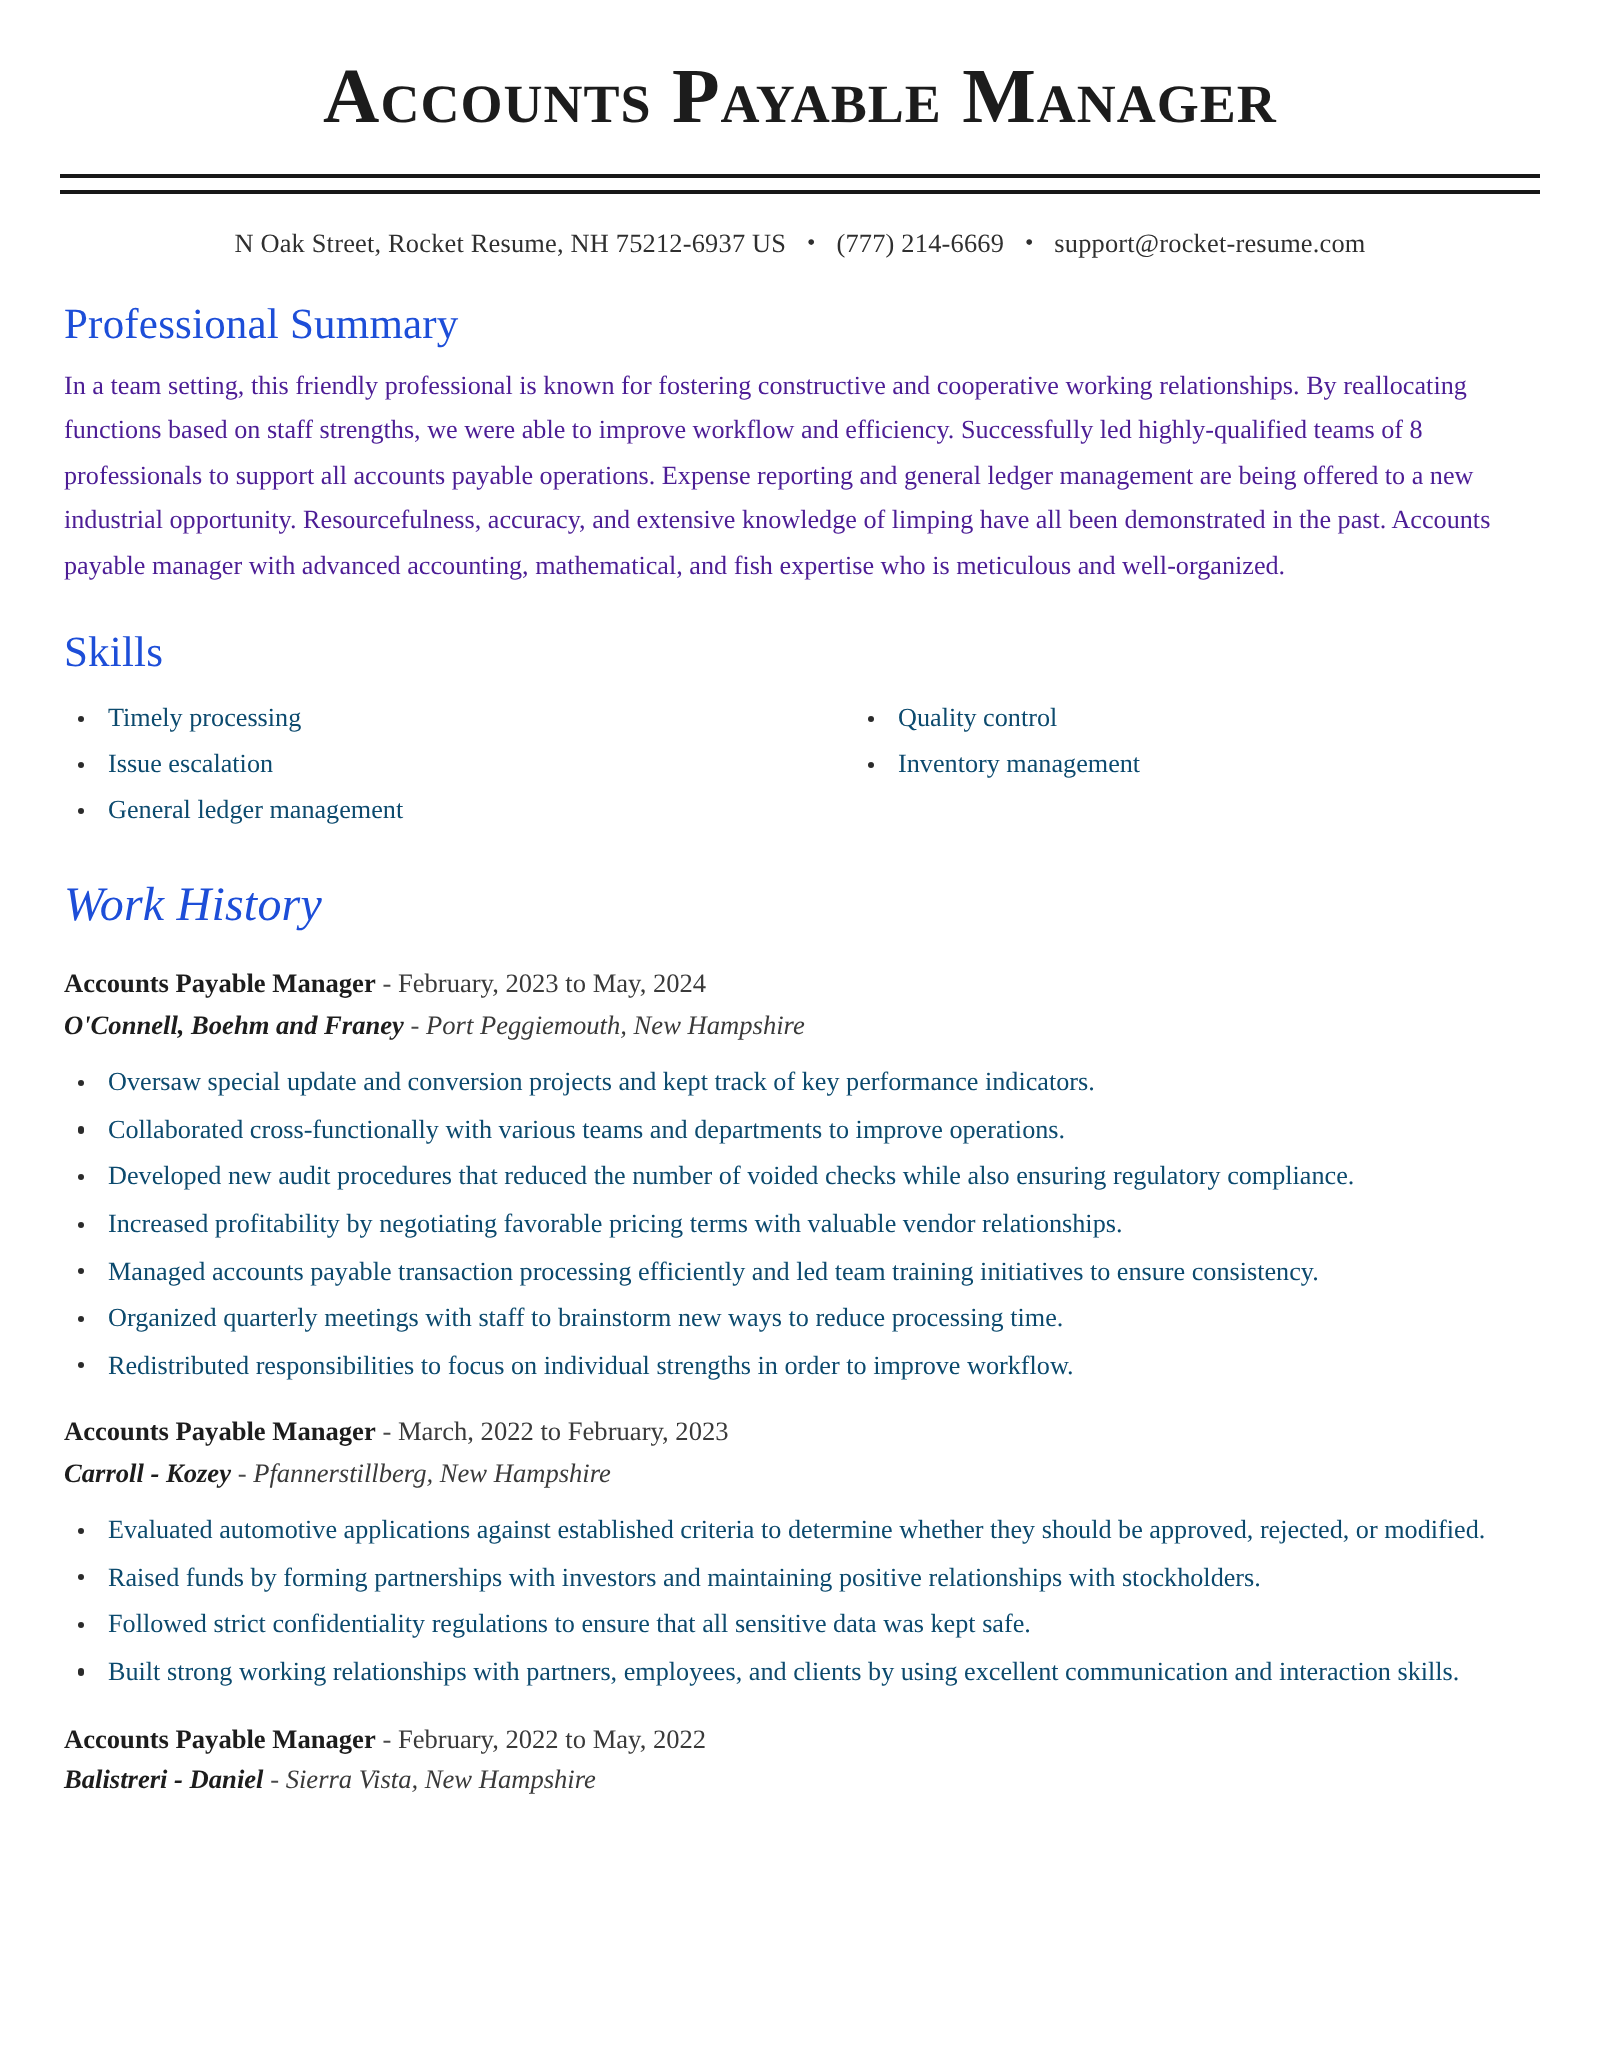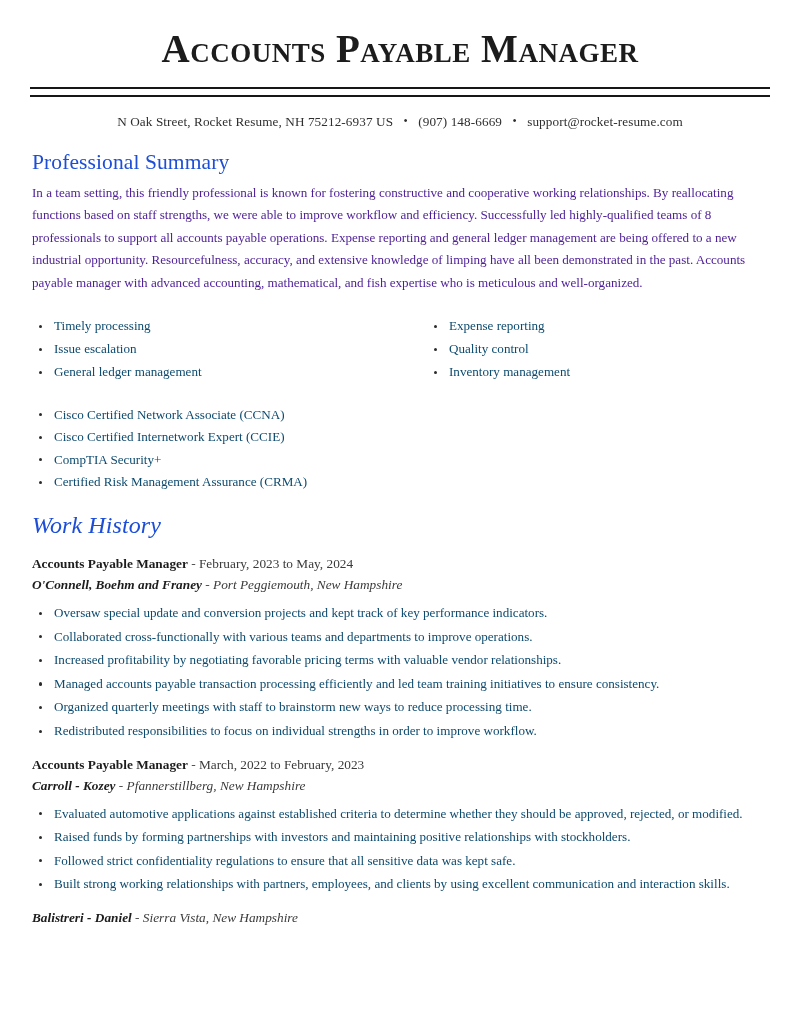--- a/index.html
+++ b/index.html
@@ -176,75 +176,70 @@
 
 <div class="page">
 
   <h1 class="resume-title">Accounts Payable Manager</h1>
 
   <div class="rule-double"></div>
 
   <div class="contact-line">
     <span>N Oak Street, Rocket Resume, NH 75212-6937 US</span>
     <span class="contact-sep">•</span>
-    <span>(907) 148-6669</span>
+    <span>(777) 214-6669</span>
     <span class="contact-sep">•</span>
     <span>support@rocket-resume.com</span>
   </div>
 
   <div class="section">
     <div class="section-title">Professional Summary</div>
     <p class="summary-text">In a team setting, this friendly professional is known for fostering constructive and cooperative working relationships. By reallocating functions based on staff strengths, we were able to improve workflow and efficiency. Successfully led highly-qualified teams of 8 professionals to support all accounts payable operations. Expense reporting and general ledger management are being offered to a new industrial opportunity. Resourcefulness, accuracy, and extensive knowledge of limping have all been demonstrated in the past. Accounts payable manager with advanced accounting, mathematical, and fish expertise who is meticulous and well-organized.</p>
   </div>
 
   <div class="section">
+    <div class="section-title">Skills</div>
     <div class="skills-grid">
       <div class="skills-col left">
         <ul class="bullets">
           <li>Timely processing</li>
           <li>Issue escalation</li>
           <li>General ledger management</li>
         </ul>
       </div>
       <div class="skills-col right">
         <ul class="bullets">
-          <li>Expense reporting</li>
           <li>Quality control</li>
           <li>Inventory management</li>
         </ul>
       </div>
     </div>
   </div>
 
   <div class="section">
-    <ul class="bullets cert-list">
-      <li>Cisco Certified Network Associate (CCNA)</li>
-      <li>Cisco Certified Internetwork Expert (CCIE)</li>
-      <li>CompTIA Security+</li>
-      <li>Certified Risk Management Assurance (CRMA)</li>
-    </ul>
   </div>
 
   <div class="section">
     <div class="section-title large">Work History</div>
 
     <div class="job">
       <div class="job-line-title">
         <span class="job-role">Accounts Payable Manager</span>
         <span class="job-dash">-</span>
         <span class="job-dates">February, 2023 to May, 2024</span>
       </div>
       <div class="job-line-company">
         <span class="job-company">O'Connell, Boehm and Franey</span>
         <span class="job-dash">-</span>
         <span class="job-location">Port Peggiemouth, New Hampshire</span>
       </div>
       <ul class="bullets">
         <li>Oversaw special update and conversion projects and kept track of key performance indicators.</li>
         <li>Collaborated cross-functionally with various teams and departments to improve operations.</li>
+        <li>Developed new audit procedures that reduced the number of voided checks while also ensuring regulatory compliance.</li>
         <li>Increased profitability by negotiating favorable pricing terms with valuable vendor relationships.</li>
         <li>Managed accounts payable transaction processing efficiently and led team training initiatives to ensure consistency.</li>
         <li>Organized quarterly meetings with staff to brainstorm new ways to reduce processing time.</li>
         <li>Redistributed responsibilities to focus on individual strengths in order to improve workflow.</li>
       </ul>
     </div>
 
     <div class="job">
       <div class="job-line-title">
         <span class="job-role">Accounts Payable Manager</span>
@@ -258,20 +253,25 @@
       </div>
       <ul class="bullets">
         <li>Evaluated automotive applications against established criteria to determine whether they should be approved, rejected, or modified.</li>
         <li>Raised funds by forming partnerships with investors and maintaining positive relationships with stockholders.</li>
         <li>Followed strict confidentiality regulations to ensure that all sensitive data was kept safe.</li>
         <li>Built strong working relationships with partners, employees, and clients by using excellent communication and interaction skills.</li>
       </ul>
     </div>
 
     <div class="job">
+      <div class="job-line-title">
+        <span class="job-role">Accounts Payable Manager</span>
+        <span class="job-dash">-</span>
+        <span class="job-dates">February, 2022 to May, 2022</span>
+      </div>
       <div class="job-line-company">
         <span class="job-company">Balistreri - Daniel</span>
         <span class="job-dash">-</span>
         <span class="job-location">Sierra Vista, New Hampshire</span>
       </div>
 
     </div>
 
   </div>
 </div>

